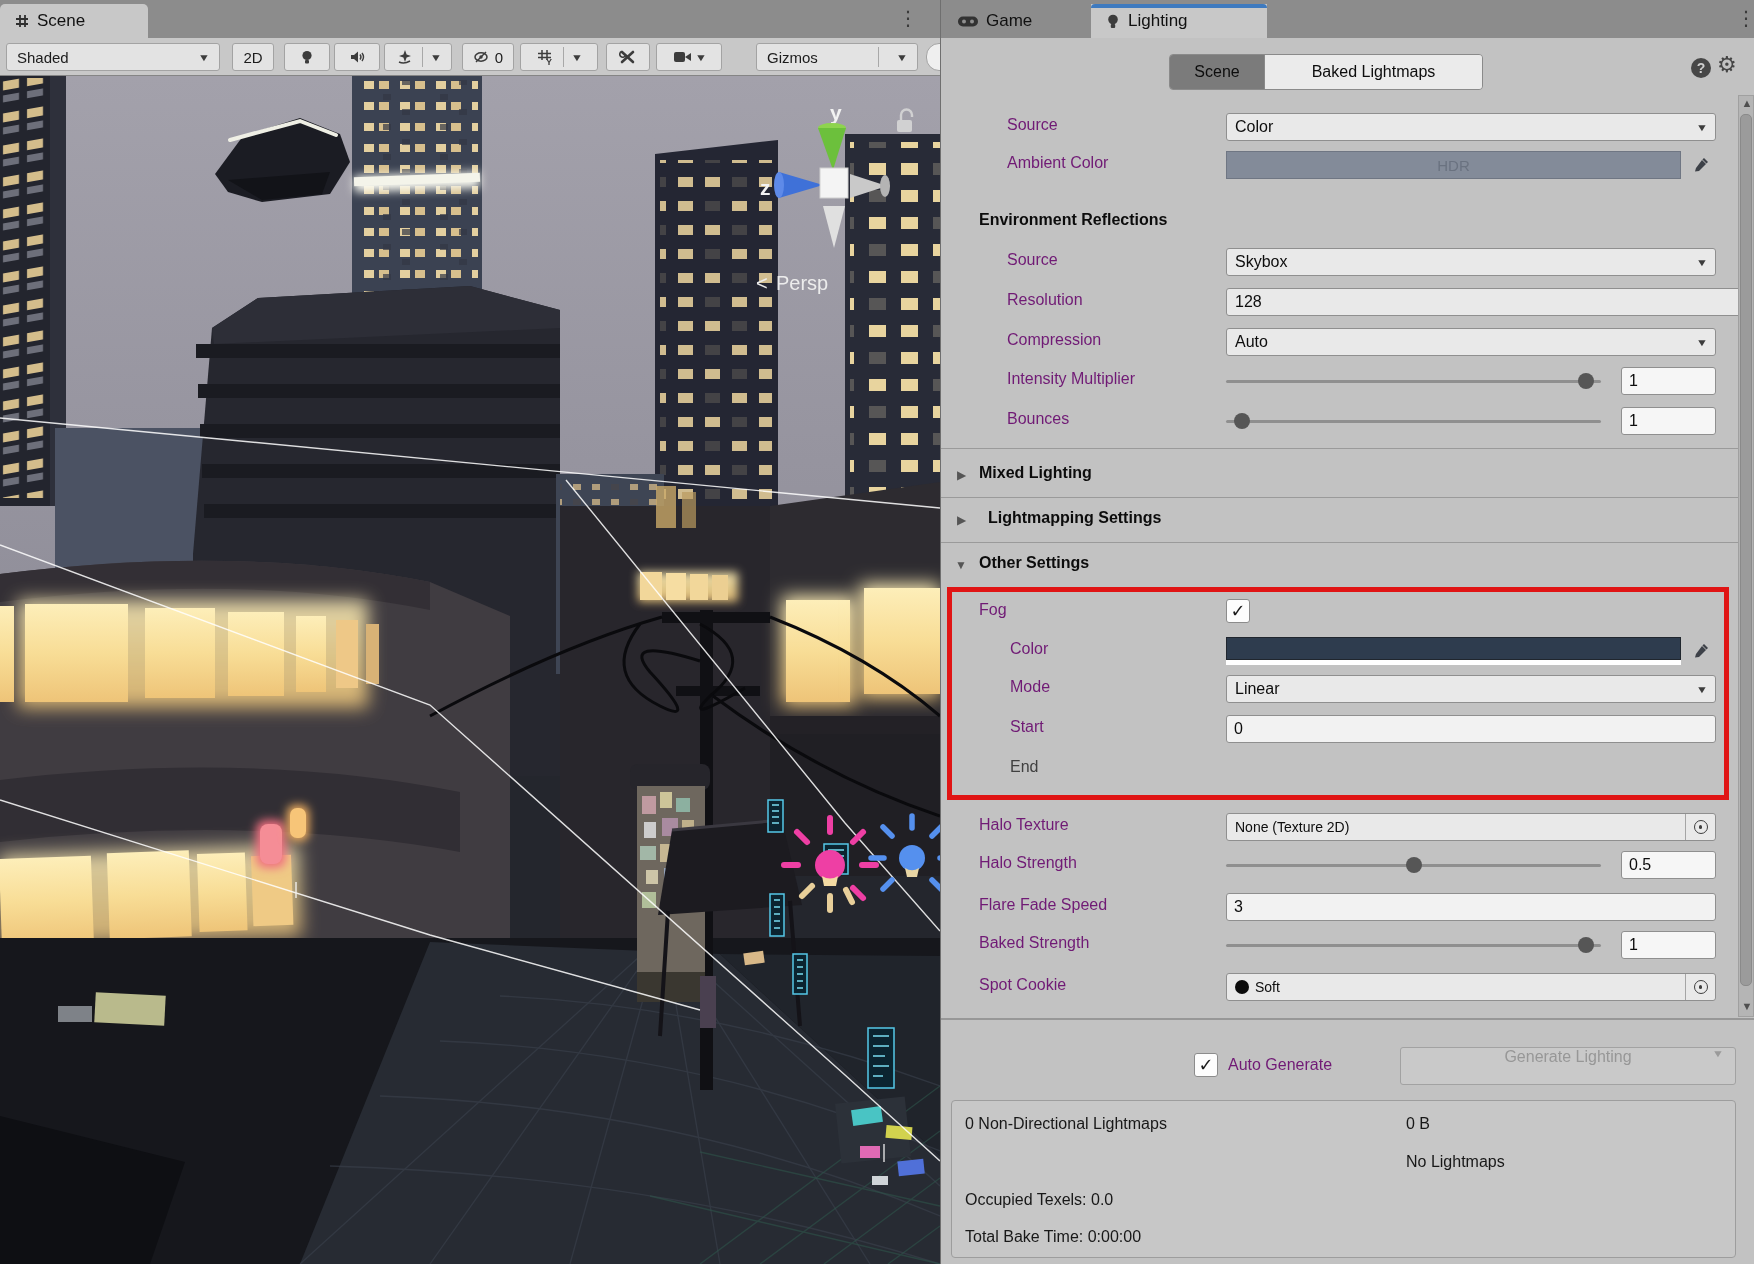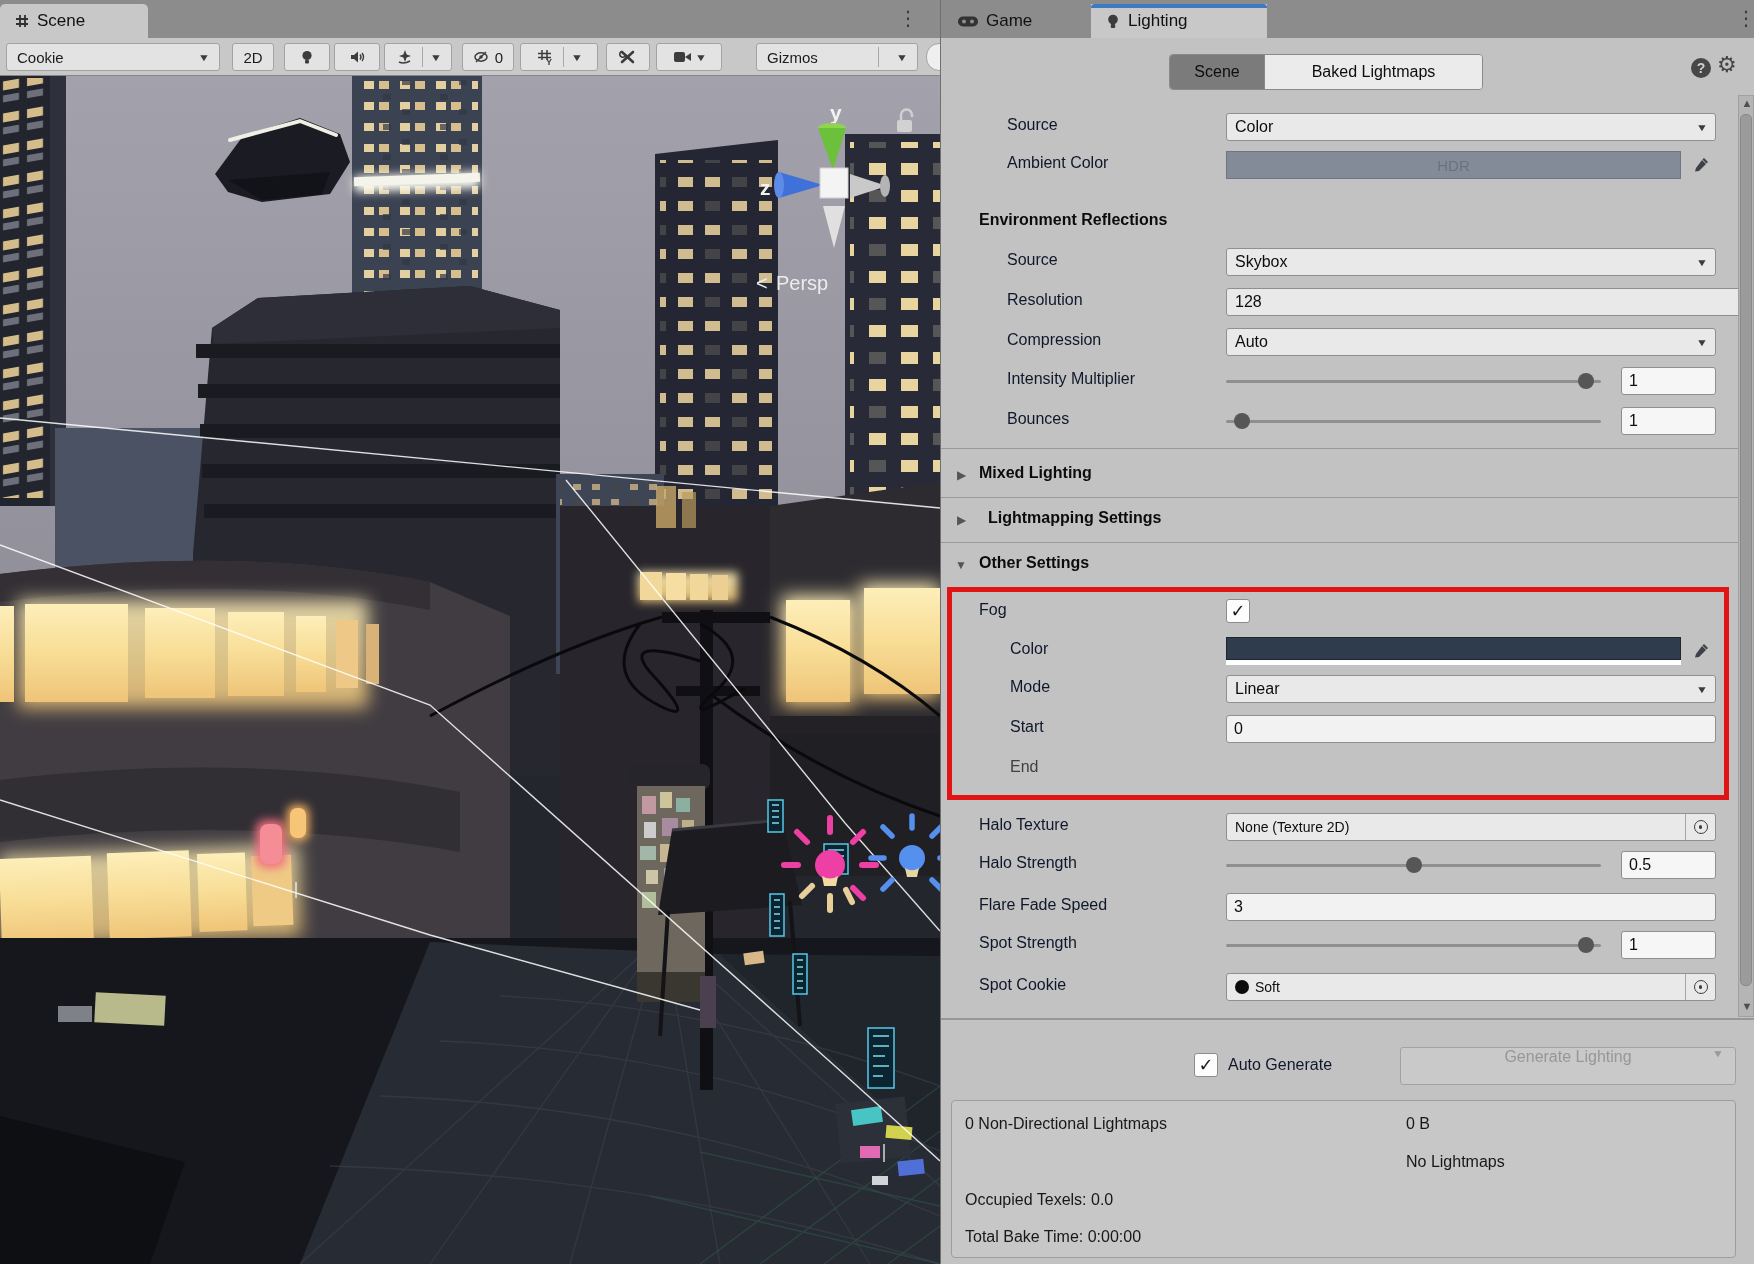--- a/index.html
+++ b/index.html
@@ -18,21 +18,21 @@
 
 .scene-toolbar{position:absolute;left:0;top:38px;width:940px;height:38px;background:#c8c8c8;border-bottom:1px solid #858585;overflow:hidden}
 .tb{position:absolute;top:5px;height:28px;background:#e3e3e3;border:1px solid #a3a3a3;border-radius:3px;
   display:flex;align-items:center;justify-content:center;font-size:15px;color:#1c1c1c;gap:4px}
 .tb .divv{width:1px;height:20px;background:#a8a8a8;margin:0 4px}
 .arrow{font-size:10px;color:#3c3c3c;transform:scaleX(1.25)}
 .icon16 svg{display:block}
 
 .viewport{position:absolute;left:0;top:76px;width:940px;height:1188px;background:#97959f}
 
-.lbl{position:absolute;font-size:16px;color:#0f172a;white-space:nowrap}
+.lbl{position:absolute;font-size:16px;color:#701a75;white-space:nowrap}
 .hdr{position:absolute;font-size:16px;font-weight:bold;color:#0c0c0c;white-space:nowrap}
 .tri{position:absolute;font-size:12px;color:#555}
 .sep{position:absolute;left:0;width:100%;height:1px;background:#9a9a9a}
 .ddl{position:absolute;height:28px;background:#e9e9e9;border:1px solid #8f8f8f;border-radius:3px;
   display:flex;align-items:center;padding:0 8px;font-size:16px;cursor:pointer}
 .ddl .arrow{position:absolute;right:8px}
 .txtf{position:absolute;height:28px;background:#f2f2f2;border:1px solid #8f8f8f;border-radius:3px;
   display:flex;align-items:center;padding:0 7px;font-size:16px}
 .numf{position:absolute;height:28px;width:95px;background:#f6f6f6;border:1px solid #8f8f8f;border-radius:3px;
   display:flex;align-items:center;padding:0 7px;font-size:16px}
@@ -80,21 +80,21 @@
               <path d="M6 2v12M11 2v12M2 6h12M2 11h12" stroke="#2f2f2f" stroke-width="1.8" fill="none"></path>
             </svg>
         </span>
         <span>Scene</span>
       </div>
       <span class="kebab" style="left:898px">⋮</span>
     </div>
 
     <div class="scene-toolbar">
       <div class="tb" style="left:6px;width:214px;justify-content:flex-start;padding:0 10px">
-        <span>Cookie</span>
+        <span>Shaded</span>
         <span class="arrow" style="position:absolute;right:10px">▼</span>
       </div>
       <div class="tb" style="left:232px;width:42px">
         <span>2D</span>
       </div>
       <div class="tb" style="left:284px;width:46px">
         <span class="icon16">
           <svg width="16" height="16">
               <circle cx="8" cy="6.5" r="4.6" fill="#3c3c3c"></circle>
               <rect x="6" y="11" width="4" height="3.6" rx="1" fill="#3c3c3c"></rect>
@@ -643,21 +643,21 @@
     </div>
     <div class="numf" style="left:680px;top:851px">
       <span>0.5</span>
     </div>
 
     <span class="lbl" style="left:38px;top:896px">Flare Fade Speed</span>
     <div class="txtf" style="left:285px;top:893px;width:490px">
       <span>3</span>
     </div>
 
-    <span class="lbl" style="left:38px;top:934px">Spot Strength</span>
+    <span class="lbl" style="left:38px;top:934px">Baked Strength</span>
     <div class="slider" style="left:285px;top:931px;width:375px">
       <div class="track"></div>
       <div class="knob" style="left:352px"></div>
     </div>
     <div class="numf" style="left:680px;top:931px">
       <span>1</span>
     </div>
 
     <span class="lbl" style="left:38px;top:976px">Spot Cookie</span>
     <div class="objf" style="left:285px;top:973px;width:490px">

